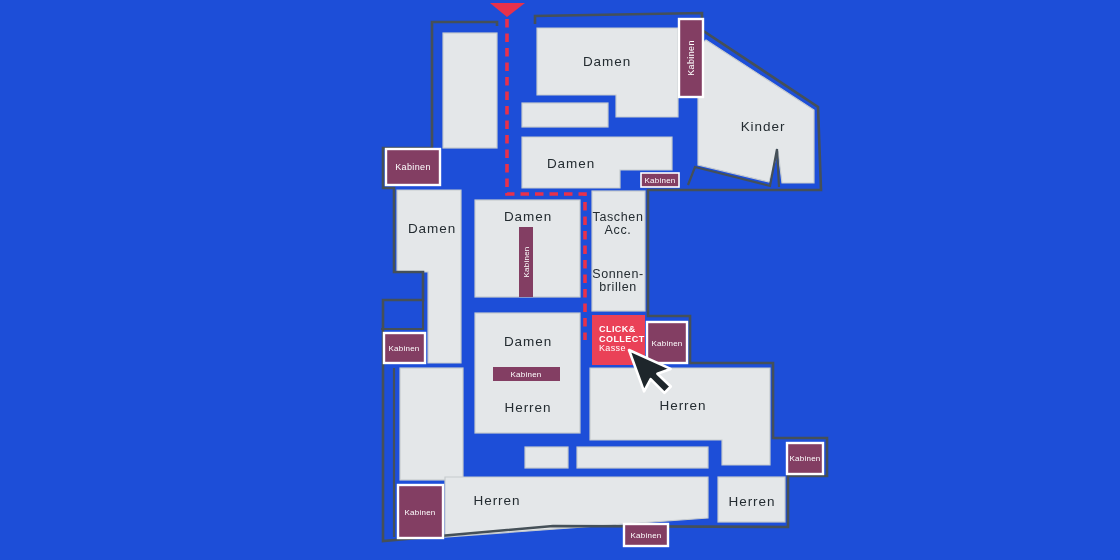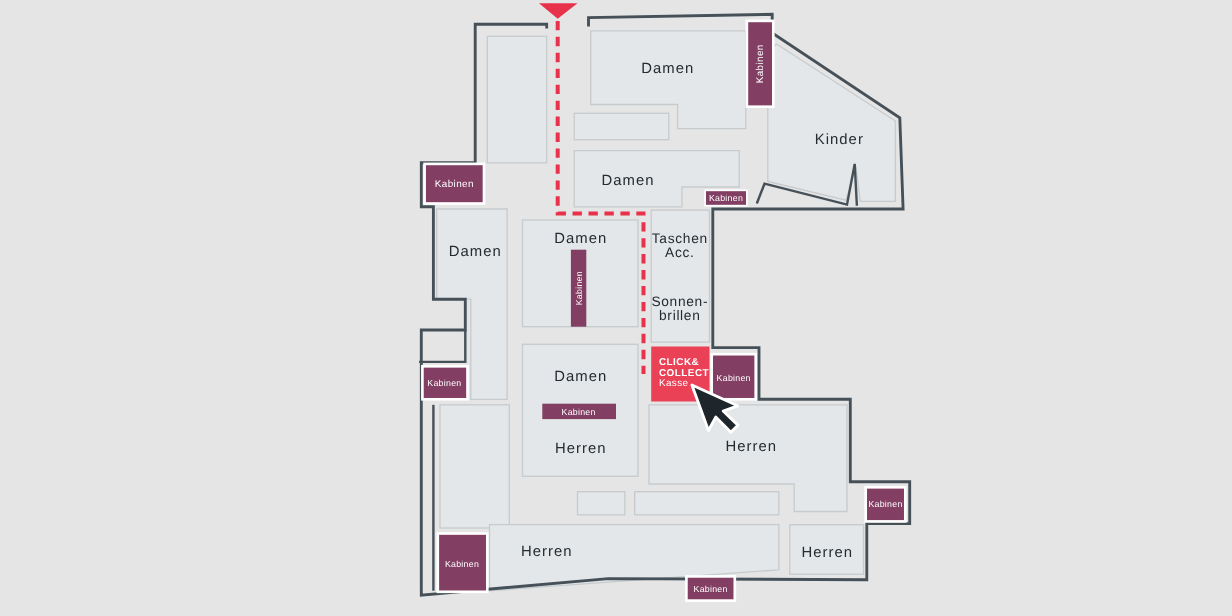--- a/index.html
+++ b/index.html
@@ -1,16 +1,16 @@
 <!DOCTYPE html>
 <html><head>
 <meta charset="utf-8">
 <style>
   html,body{margin:0;padding:0;background:#ffffff;}
-  .stage{width:1120px;height:560px;position:relative;background:#e5e5e5;overflow:hidden;}
+  .stage{width:1120px;height:560px;position:relative;background:#1d4ed8;overflow:hidden;}
   svg{display:block;}
   text{font-family:"Liberation Sans", sans-serif;}
   .section-label{fill:#242c31;font-size:13.5px;letter-spacing:.07em;}
   .section-label-sm{fill:#242c31;font-size:12.5px;letter-spacing:.05em;}
   .badge-label{fill:#ffffff;font-size:9px;letter-spacing:.04em;}
   .badge-label-sm{fill:#ffffff;font-size:8px;letter-spacing:.03em;}
   .cc-label{fill:#ffffff;font-size:9px;font-weight:bold;letter-spacing:.05em;}
   .cc-label-light{fill:#ffffff;font-size:9px;letter-spacing:.04em;}
   .gray-box{fill:#e4e7e9;stroke:#c6cbce;stroke-width:1.2;}
   .wall{fill:none;stroke:#455058;stroke-width:2.6;stroke-linejoin:miter;}

